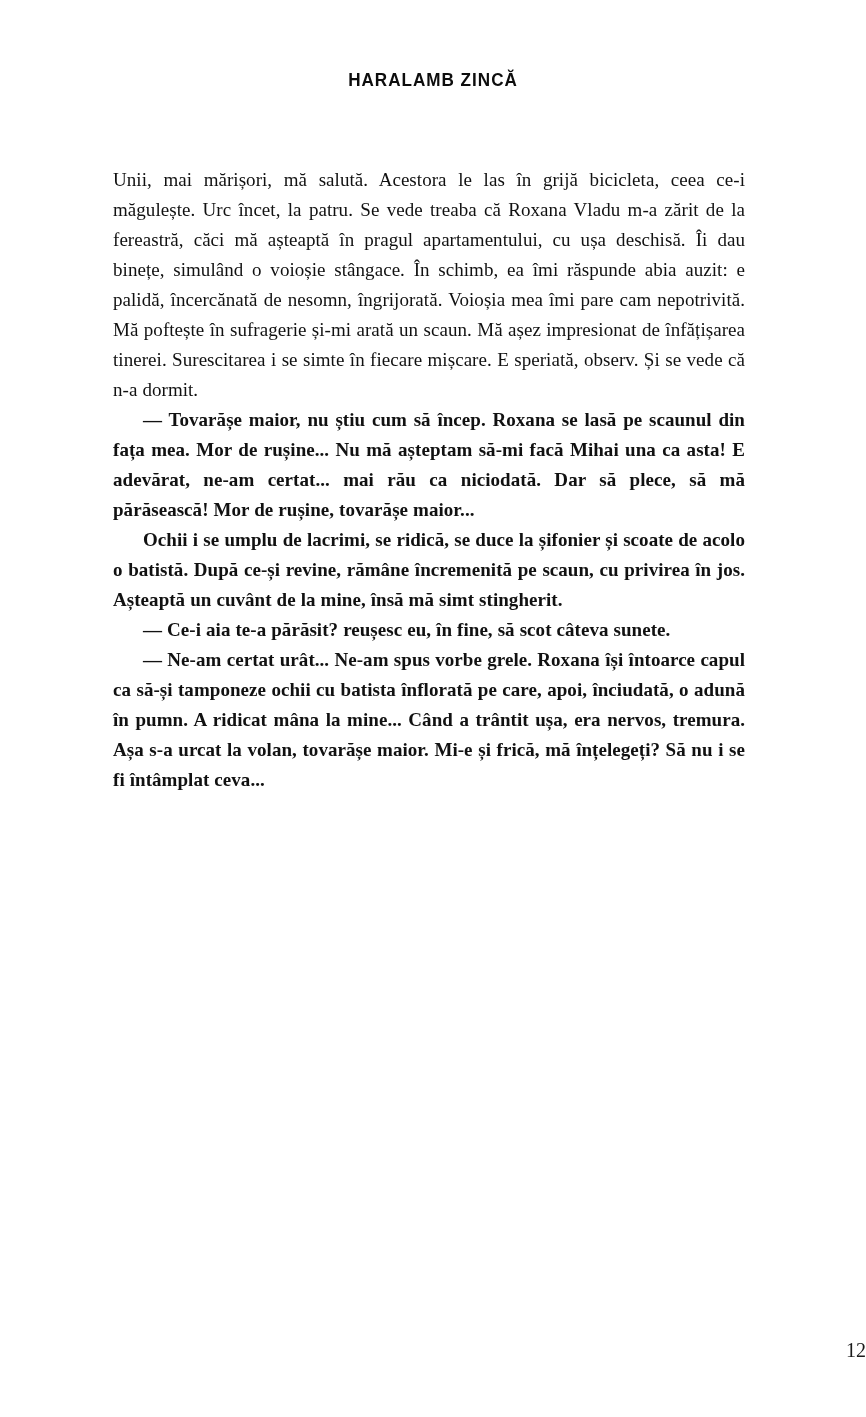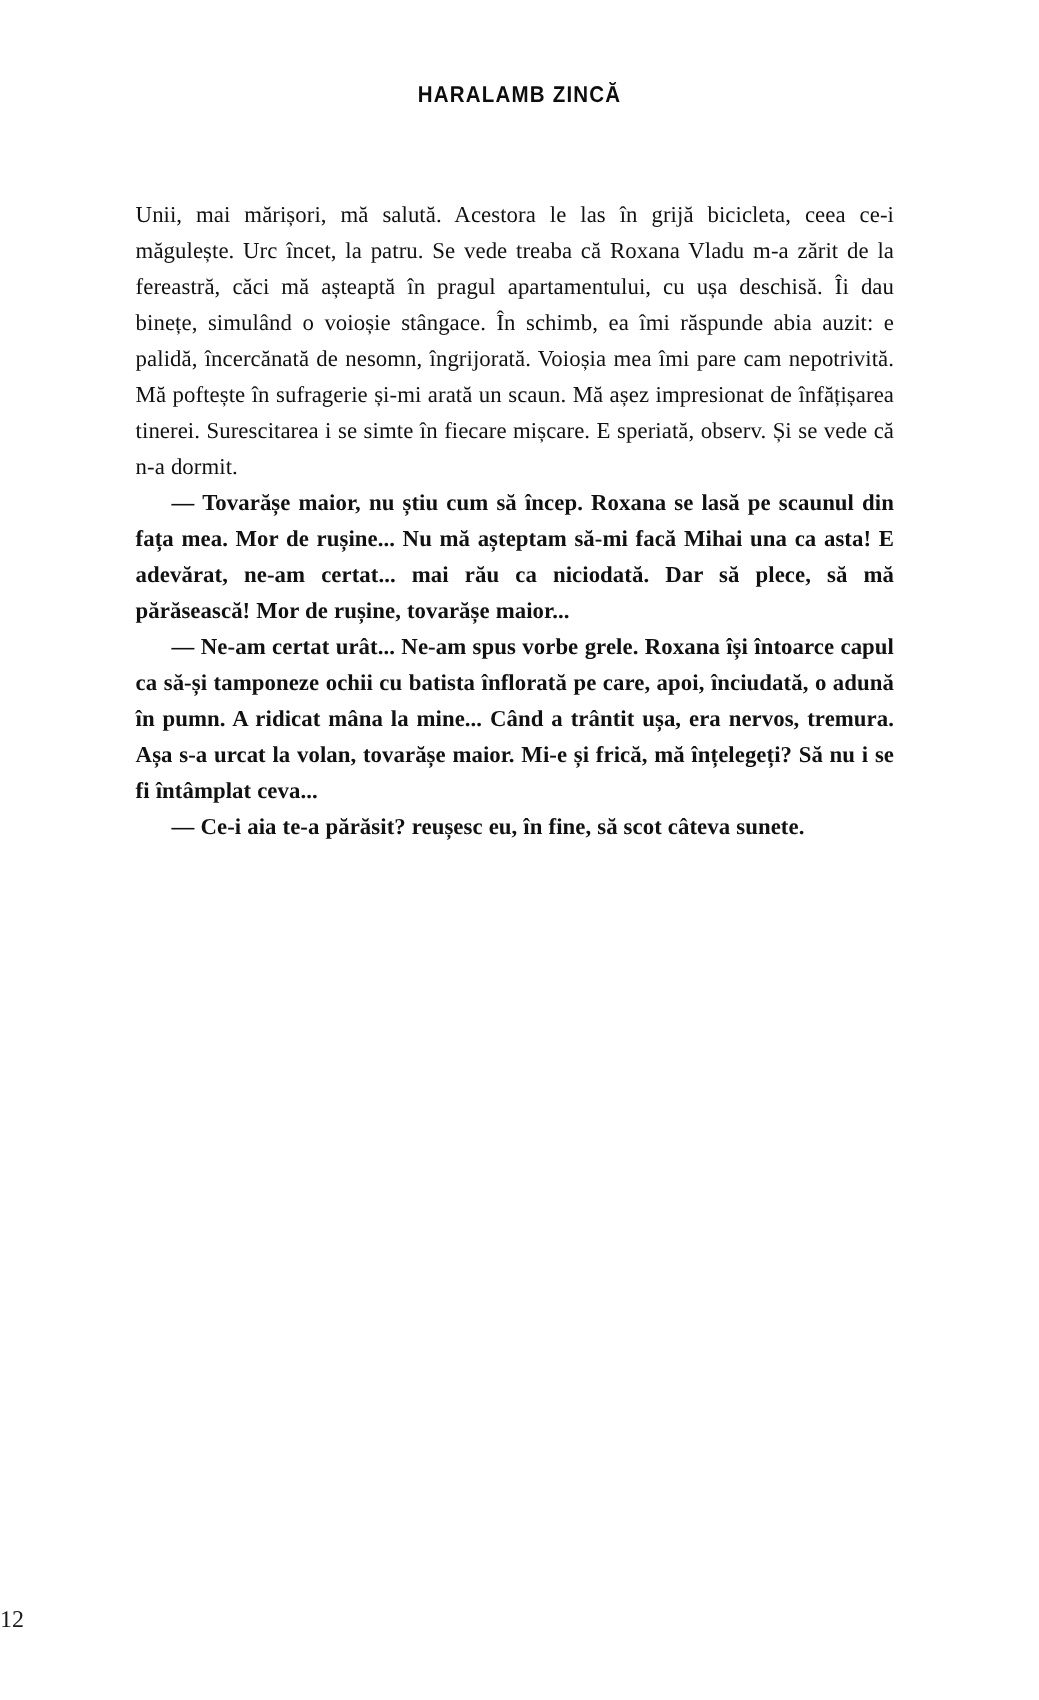--- a/index.html
+++ b/index.html
@@ -68,35 +68,36 @@
     text-indent: 30px;
     font-weight: bold;
   }
 
   
   .folio {
     position: absolute;
     top: 1337px;
     left: 0;
     width: 866px;
-    text-align: left;
+    text-align: right;
     font-size: 20px;
     line-height: 26px;
     color: #1a1a1a;
   }
 </style>
 </head>
 <body>
 
 <div class="page">
 
   <div class="running-head">HARALAMB ZINCĂ</div>
 
   <div class="textblock">
     <p class="para">Unii, mai mărișori, mă salută. Acestora le las în grijă bicicleta, ceea ce-i măgulește. Urc încet, la patru. Se vede treaba că Roxana Vladu m-a zărit de la fereastră, căci mă așteaptă în pragul apartamentului, cu ușa deschisă. Îi dau binețe, simulând o voioșie stângace. În schimb, ea îmi răspunde abia auzit: e palidă, încercănată de nesomn, îngrijorată. Voioșia mea îmi pare cam nepotrivită. Mă poftește în sufragerie și-mi arată un scaun. Mă așez impresionat de înfățișarea tinerei. Surescitarea i se simte în fiecare mișcare. E speriată, observ. Și se vede că n-a dormit.</p>
     <p class="para indent">— Tovarășe maior, nu știu cum să încep. Roxana se lasă pe scaunul din fața mea. Mor de rușine... Nu mă așteptam să-mi facă Mihai una ca asta! E adevărat, ne-am certat... mai rău ca niciodată. Dar să plece, să mă părăsească! Mor de rușine, tovarășe maior...</p>
+    <p class="para indent">Ochii i se umplu de lacrimi, se ridică, se duce la șifonier și scoate de acolo o batistă. După ce-și revine, rămâne încremenită pe scaun, cu privirea în jos. Așteaptă un cuvânt de la mine, însă mă simt stingherit.</p>
+    <p class="para indent">— Ce-i aia te-a părăsit? reușesc eu, în fine, să scot câteva sunete.</p>
     <p class="para indent">— Ne-am certat urât... Ne-am spus vorbe grele. Roxana își întoarce capul ca să-și tamponeze ochii cu batista înflorată pe care, apoi, înciudată, o adună în pumn. A ridicat mâna la mine... Când a trântit ușa, era nervos, tremura. Așa s-a urcat la volan, tovarășe maior. Mi-e și frică, mă înțelegeți? Să nu i se fi întâmplat ceva...</p>
-    <p class="para indent">— Ce-i aia te-a părăsit? reușesc eu, în fine, să scot câteva sunete.</p>
   </div>
 
   <div class="folio">12</div>
 
 </div>
 
 </body></html>

